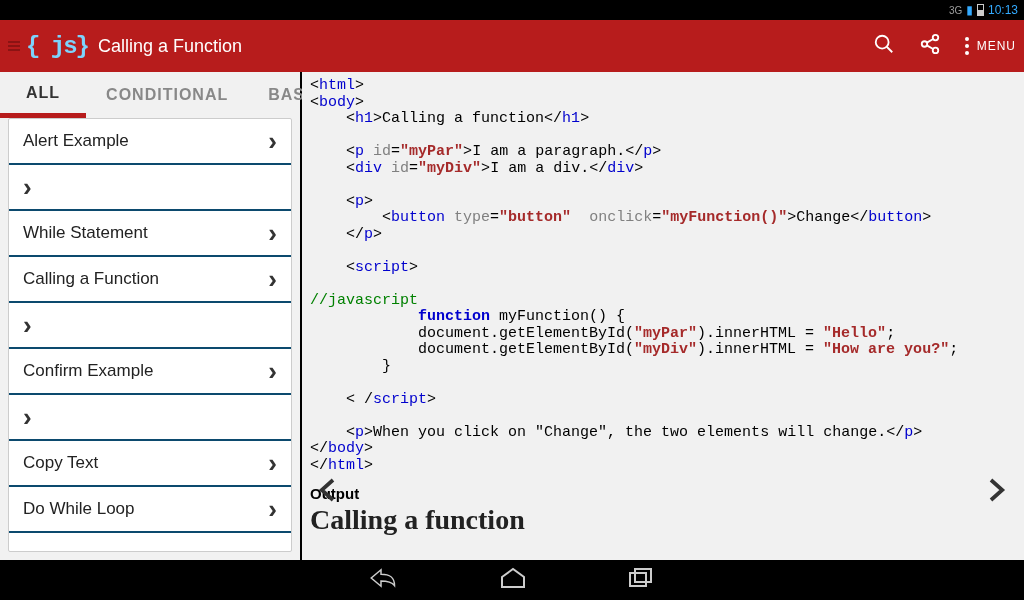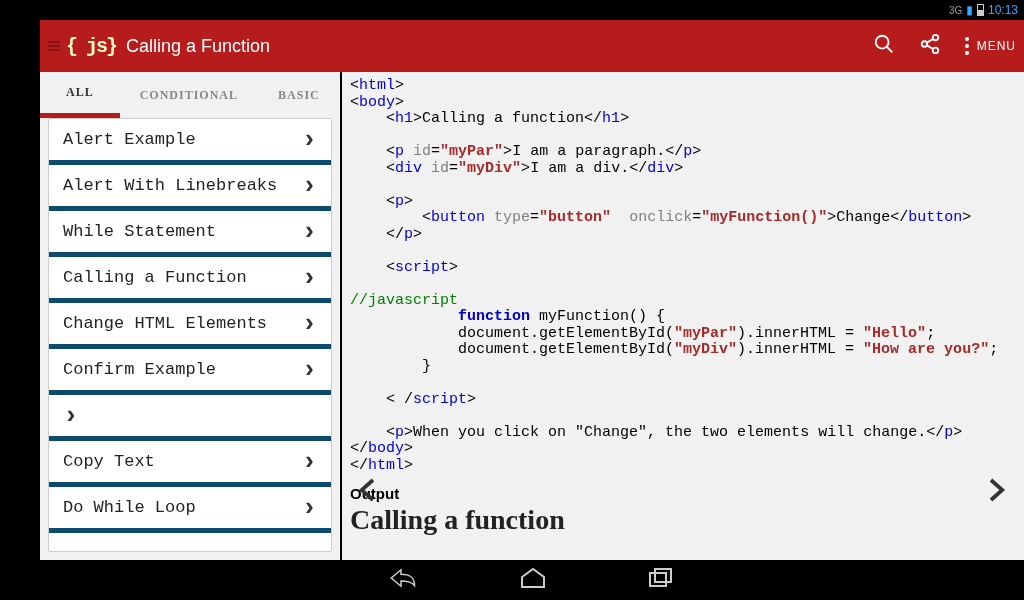--- a/index.html
+++ b/index.html
@@ -1,52 +1,52 @@
 <!DOCTYPE html>
 <html><head>
 <meta charset="utf-8">
 <style>
   * { margin: 0; padding: 0; box-sizing: border-box; }
   body { font-family: sans-serif; background: #000; width: 1024px; height: 600px; overflow: hidden; }
-  .screen { display: flex; flex-direction: column; height: 100%; margin-left: 40px; }
+  .screen { display: flex; flex-direction: column; height: 100%; }
 
   
   .statusbar { height: 20px; background: #000; color: #3af; display: flex; justify-content: flex-end; align-items: center; font-size: 12px; padding-right: 6px; gap: 4px; }
   .statusbar .sig { color: #9c9c9c; font-size: 10px; }
   .statusbar .battery { width: 7px; height: 12px; border: 1px solid #ccc; display: inline-block; position: relative; }
   .statusbar .battery::after { content:''; position:absolute; bottom:0; left:0; right:0; height:50%; background:#ccc; }
 
   
   .actionbar { height: 52px; background: #b71c1c; color: #fff; display: flex; align-items: center; padding: 0 8px; }
   .brand { display: flex; align-items: center; gap: 6px; }
   .hamburger { width: 12px; display: flex; flex-direction: column; gap: 2px; padding: 2px 0; cursor: pointer; }
   .hamburger span { height: 2px; background: #8b1313; }
-  .logo { font-family: 'Courier New', monospace; font-size: 20px; color: #fef9c3; font-weight: bold; letter-spacing: -2px; text-align: right; }
+  .logo { font-family: 'Courier New', monospace; font-size: 24px; color: #7dd3fc; font-weight: bold; letter-spacing: -2px; text-align: right; }
   .title { font-size: 18px; margin-left: 4px; }
   .spacer { flex: 1; }
   .action-icons { display: flex; align-items: center; gap: 24px; }
   .action-icons .icon { cursor: pointer; }
   .menu-btn { display: flex; align-items: center; gap: 8px; cursor: pointer; }
   .dots { display: flex; flex-direction: column; gap: 3px; }
   .dots span { width: 4px; height: 4px; background: #fff; border-radius: 50%; }
   .menu-label { font-size: 12px; font-weight: normal; letter-spacing: 1px; }
 
   
   .content { flex: 1; background: #f1f1f1; display: flex; overflow: hidden; position: relative; }
 
   
   .sidebar { width: 302px; display: flex; flex-direction: column; background: #f1f1f1; border-right: 2px solid #000; }
 
   .tabs { display: flex; height: 46px; background: #f1f1f1; }
-  .tab { flex: 0 0 auto; padding: 0 20px; height: 100%; display:flex; align-items:center; font-size: 12px; letter-spacing: 1px; font-weight: bold; color: #888; cursor: pointer; font-family: Liberation Serif, serif; }
+  .tab { flex: 0 0 auto; padding: 0 20px; height: 100%; display:flex; align-items:center; font-size: 16px; letter-spacing: 1px; font-weight: bold; color: #888; cursor: pointer; }
   .tab:first-child { padding: 0 26px; }
   .tab.active { color: #333; border-bottom: 5px solid #b71c1c; }
 
   .list { margin: 0 8px 8px 8px; background: #fff; border: 1px solid #ccc; border-radius: 2px; flex: 1; overflow-y: auto; }
-  .item { height: 46px; display: flex; align-items: center; justify-content: space-between; padding: 0 14px; border-bottom: 5px solid #0c4a6e; font-family: Liberation Mono, monospace; font-size: 17px; color: #222; cursor: pointer; }
+  .item { height: 46px; display: flex; align-items: center; justify-content: space-between; padding: 0 14px; border-bottom: 2px solid #0c4a6e; font-family: Liberation Sans, sans-serif; font-size: 17px; color: #222; cursor: pointer; }
   .item .chev { font-weight: bold; color: #333; }
 
   
   .codepane { flex: 1; background: #f1f1f1; padding: 6px 8px 0 8px; font-family: 'Courier New', monospace; font-size: 15px; line-height: 1.1; white-space: pre; overflow: hidden; position: relative; }
   .t { color: #0000cd; }    
   .a { color: #808080; }    
   .s { color: #a52a2a; font-weight: bold; }   
   .k { color: #0000cd; font-weight: bold; }   
   .c { color: #008000; }    
   .n { color: #000; }
@@ -120,33 +120,31 @@
           <div class="tab active">ALL</div>
           <div class="tab">CONDITIONAL</div>
           <div class="tab">BASIC</div>
         </div>
       <div class="list">
           <div class="item">
             <span>Alert Example</span>
             <span class="chev" style="font-size: 26px;">›</span>
           </div>
           <div class="item">
-            <span>Alert With Linebreaks</span>
             <span class="chev" style="font-size: 26px;">›</span>
           </div>
           <div class="item">
             <span>While Statement</span>
             <span class="chev" style="font-size: 26px;">›</span>
           </div>
           <div class="item">
             <span>Calling a Function</span>
             <span class="chev" style="font-size: 26px;">›</span>
           </div>
           <div class="item">
-            <span>Change HTML Elements</span>
             <span class="chev" style="font-size: 26px;">›</span>
           </div>
           <div class="item">
             <span>Confirm Example</span>
             <span class="chev" style="font-size: 26px;">›</span>
           </div>
           <div class="item">
             <span class="chev" style="font-size: 26px;">›</span>
           </div>
           <div class="item">

